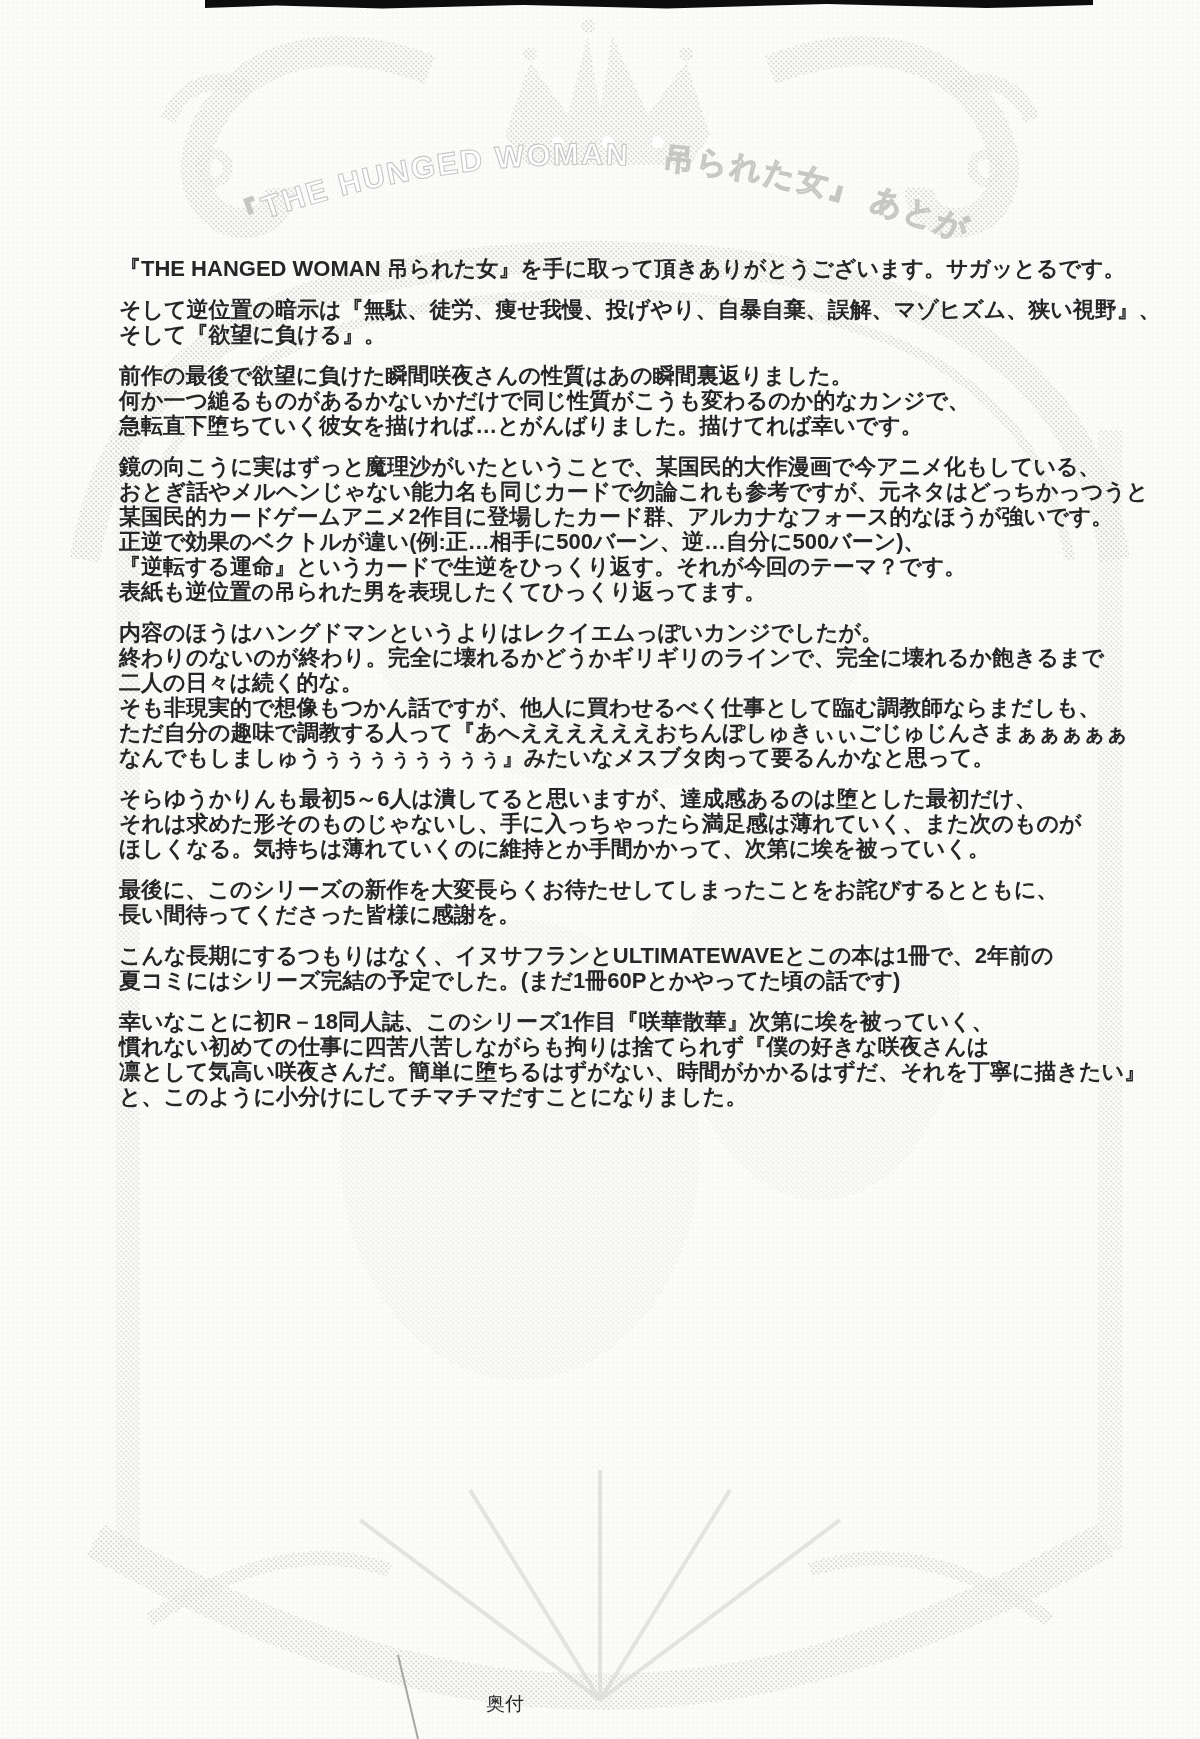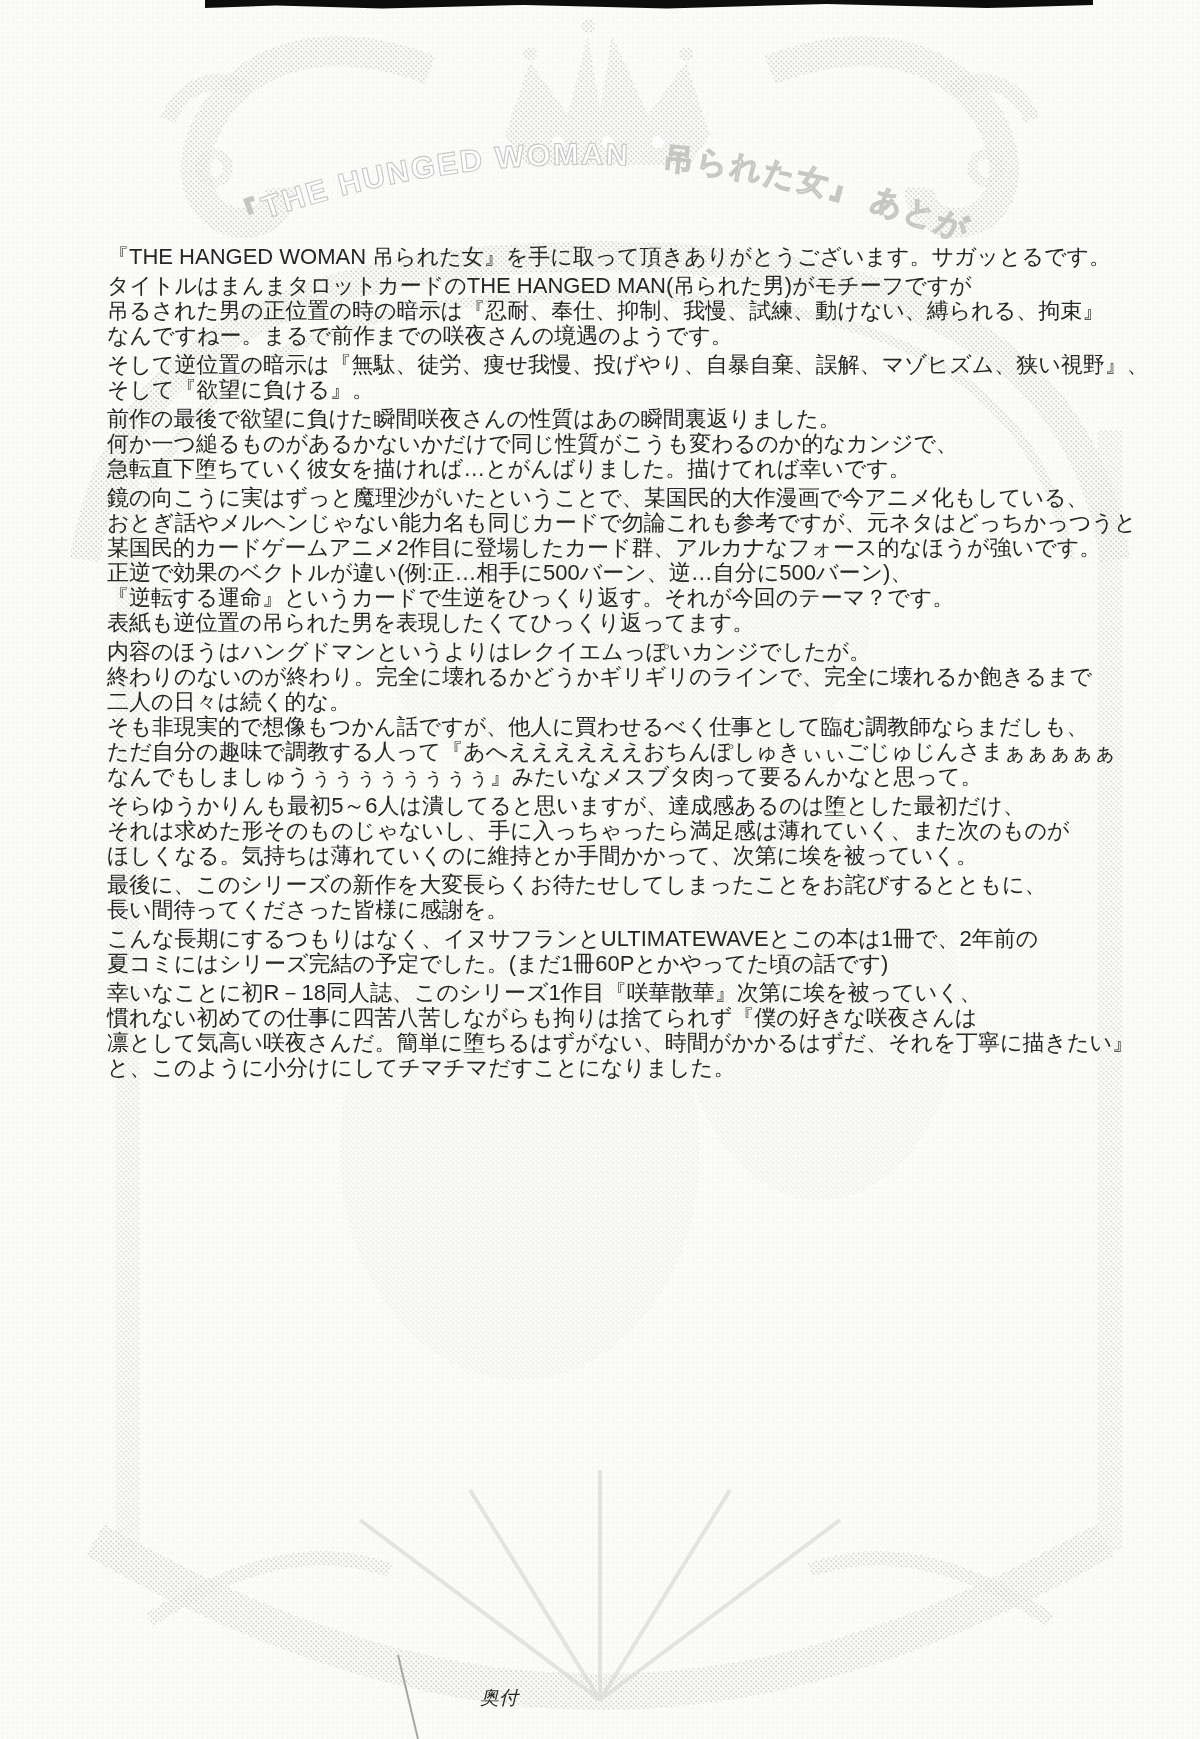--- a/index.html
+++ b/index.html
@@ -23,30 +23,30 @@
   .arch-title{position:absolute;left:0;top:0;z-index:2;}
   .arch-title text{
     font-family:"Liberation Sans","DejaVu Sans",sans-serif;
     font-size:31px;letter-spacing:2px;font-weight:bold;
     fill:#ffffff;stroke:#c2c2c0;stroke-width:1.1px;opacity:.92;
   }
   .content{
     position:absolute;left:103px;top:240px;width:1060px;z-index:3;
     color:#262626;font-size:22px;line-height:25px;
   }
-  .content p{margin:4px;white-space:pre;}
+  .content p{margin:16px;white-space:pre;font-weight:bold;}
   .g55{margin-bottom:55px}.g20{margin-bottom:20px}.g19{margin-bottom:19px}
   .g21{margin-bottom:21px}.g35{margin-bottom:35px}.g17{margin-bottom:17px}
   .g18{margin-bottom:18px}.g42{margin-bottom:42px}.g68{margin-bottom:68px}
   .g37{margin-bottom:37px}.g22{margin-bottom:22px}.g8{margin-bottom:8px}
   .colophon{
     position:absolute;left:480px;top:1643px;z-index:3;
     color:#262626;font-size:19px;line-height:22px;white-space:pre;
   }
-  .colophon div{margin:0;font-style:italic;}
+  .colophon div{margin:6px;}
 </style>
 </head>
 <body>
 
 <div class="paper-grain"></div>
 
 <svg class="bg-art" width="1200" height="1739" viewBox="0 0 1200 1739">
   <defs>
     <pattern id="ht" width="5" height="5" patternUnits="userSpaceOnUse">
       <circle cx="1.2" cy="1.2" r="1.05" fill="#c6c6c3"></circle>
@@ -115,23 +115,20 @@
   <defs>
     <path id="titlecurve" d="M235 230 Q600 92 975 245" fill="none"></path>
   </defs>
   <text>
     <textPath href="#titlecurve" startOffset="0">『THE HUNGED WOMAN　吊られた女』 あとがき</textPath>
   </text>
 </svg>
 
 <div class="content">
   <p class="g55">『THE HANGED WOMAN 吊られた女』を手に取って頂きありがとうございます。サガッとるです。</p>
-  <p class="g20">タイトルはまんまタロットカードのTHE HANGED MAN(吊られた男)がモチーフですが
-吊るされた男の正位置の時の暗示は『忍耐、奉仕、抑制、我慢、試練、動けない、縛られる、拘束』
-なんですねー。まるで前作までの咲夜さんの境遇のようです。</p>
   <p class="g19">そして逆位置の暗示は『無駄、徒労、痩せ我慢、投げやり、自暴自棄、誤解、マゾヒズム、狭い視野』、
 そして『欲望に負ける』。</p>
   <p class="g21">前作の最後で欲望に負けた瞬間咲夜さんの性質はあの瞬間裏返りました。
 何か一つ縋るものがあるかないかだけで同じ性質がこうも変わるのか的なカンジで、
 急転直下堕ちていく彼女を描ければ…とがんばりました。描けてれば幸いです。</p>
   <p class="g35">鏡の向こうに実はずっと魔理沙がいたということで、某国民的大作漫画で今アニメ化もしている、
 おとぎ話やメルヘンじゃない能力名も同じカードで勿論これも参考ですが、元ネタはどっちかっつうと
 某国民的カードゲームアニメ2作目に登場したカード群、アルカナなフォース的なほうが強いです。
 正逆で効果のベクトルが違い(例:正…相手に500バーン、逆…自分に500バーン)、
 『逆転する運命』というカードで生逆をひっくり返す。それが今回のテーマ？です。

